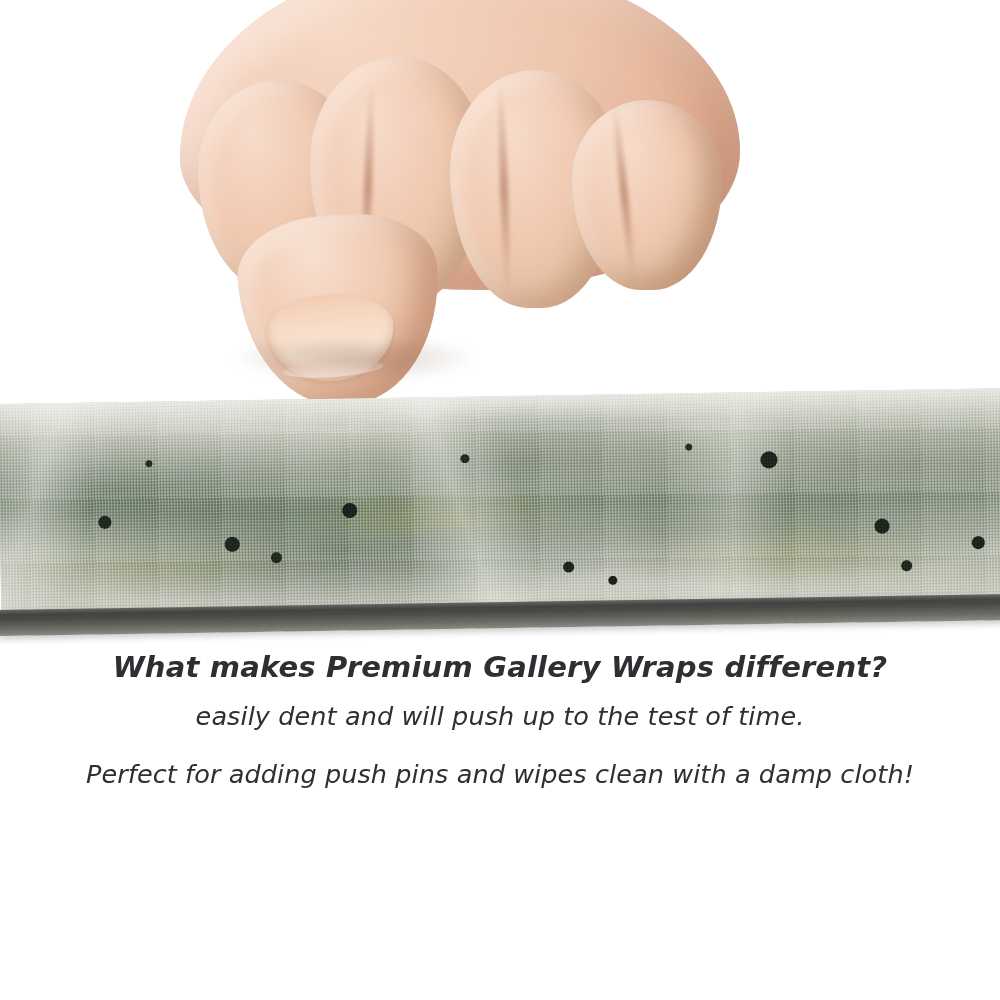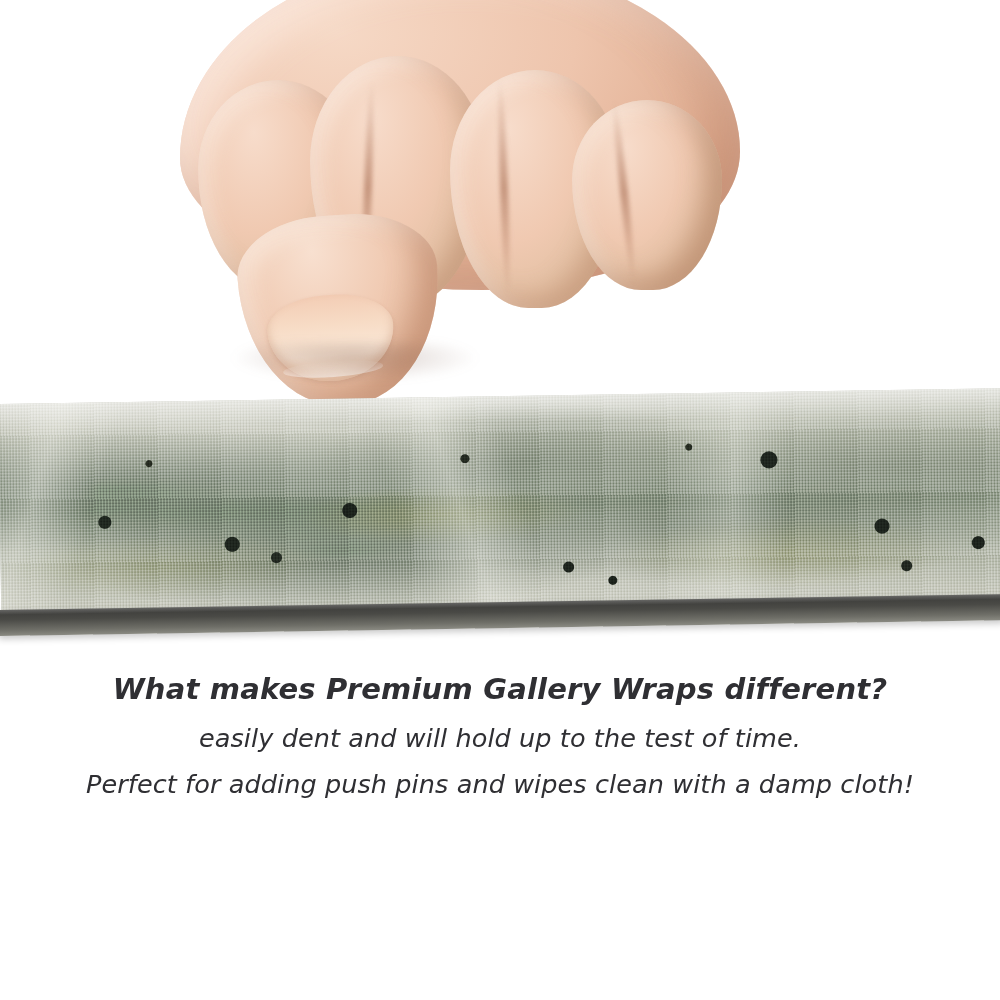--- a/index.html
+++ b/index.html
@@ -210,41 +210,41 @@
     position: absolute;
     left: 0; right: 0; top: 0;
     height: 5px;
     background: linear-gradient(to bottom, rgba(255,255,255,0.22), rgba(255,255,255,0));
   }
 
   
   #caption {
     position: absolute;
     left: 0;
-    top: 672px;
+    top: 650px;
     width: 1000px;
     text-align: center;
     color: #2f2f33;
     font-family: "DejaVu Sans", sans-serif;
     font-style: italic;
   }
   #caption .headline {
     font-size: 29px;
     font-weight: 700;
     letter-spacing: 0.2px;
     margin-bottom: 12px;
   }
   #caption .body-line {
     font-size: 25.5px;
     font-weight: 400;
     line-height: 40px;
     letter-spacing: 0.1px;
   }
   #caption .body-line.last {
-    margin-top: 6px;
+    margin-top: 18px;
   }
 </style>
 </head>
 <body>
 
 <div id="page">
 
   <div id="photo">
 
     <div class="hand">
@@ -270,17 +270,17 @@
     </div>
 
     <div id="panel-edge">
       <div class="edge-gloss"></div>
     </div>
 
   </div>
 
   <div id="caption">
     <div class="headline">What makes Premium Gallery Wraps different?</div>
-    <div class="body-line">easily dent and will hold up to the test of time.</div>
+    <div class="body-line">easily dent and will push up to the test of time.</div>
     <div class="body-line last">Perfect for adding push pins and wipes clean with a damp cloth!</div>
   </div>
 
 </div>
 
 </body></html>

